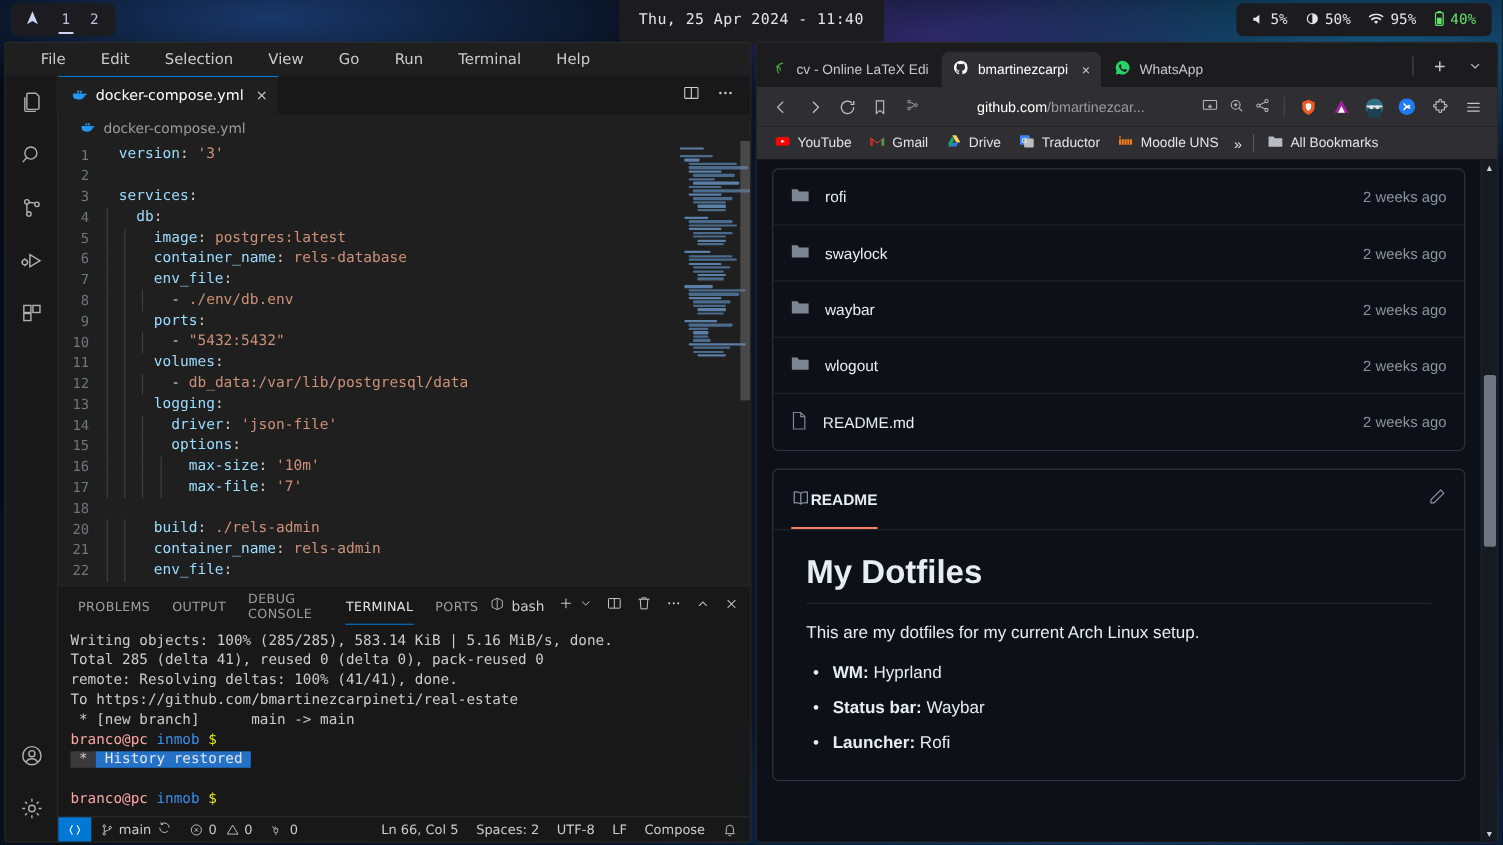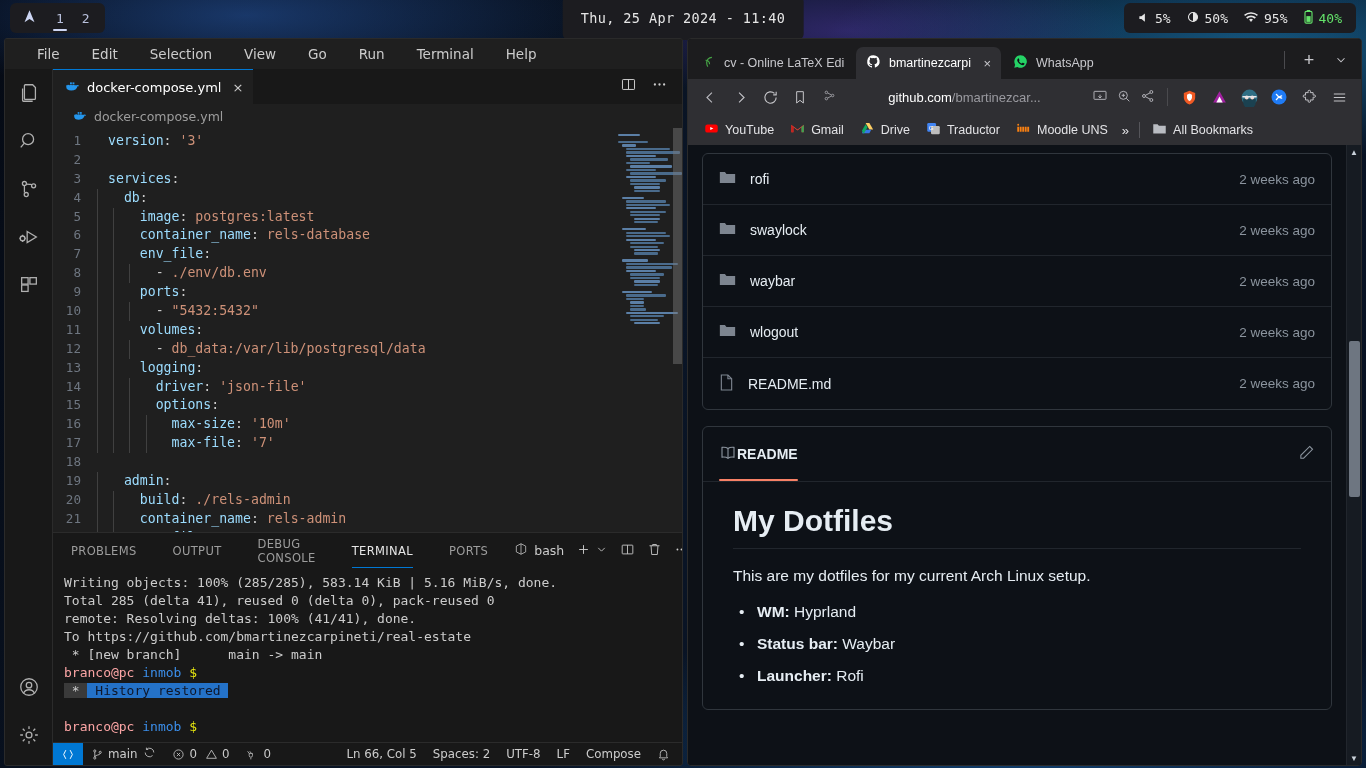--- a/index.html
+++ b/index.html
@@ -138,21 +138,21 @@
     position: absolute; top: 0; left: 0; width: 9px; height: 236px;
     background: rgba(121,121,121,.45);
   }
 
   
   .vs-panel {
     flex: 0 0 210px; background: #181818; border-top: 1px solid #2b2b2b;
     display: flex; flex-direction: column; min-height: 0;
   }
   .panel-head {
-    height: 35px; display: flex; align-items: center; padding-left: 8px; gap: 16px;
+    height: 35px; display: flex; align-items: center; padding-left: 8px; gap: 0;
     flex: 0 0 35px;
   }
   .panel-tab {
     font-size: 11.5px; letter-spacing: .35px; color: #9d9d9d;
     padding: 0 10px; height: 35px; display: flex; align-items: center;
     position: relative; text-transform: uppercase;
   }
   .panel-tab.active { color: #e7e7e7; }
   .panel-tab.active::after {
     content: ""; position: absolute; left: 10px; right: 10px; bottom: 0;
@@ -164,21 +164,21 @@
   }
   .shell-chip { display: flex; align-items: center; gap: 6px; font-size: 12.5px; color: #cccccc; }
   .term-body {
     flex: 1; overflow: hidden; padding: 6px 0 0 11px; min-height: 0;
     font-family: "DejaVu Sans Mono", monospace; font-size: 13px; line-height: 18px;
     color: #cccccc; white-space: pre;
   }
   .t-green { color: #fca5a5; }
   .t-blue  { color: #3b8eea; }
   .t-yellow{ color: #e5e510; }
-  .t-hl { background: #2472c8; color: #0f172a; }
+  .t-hl { background: #2472c8; color: #e5e5e5; }
   .t-star { background: #3a3a3a; color: #cccccc; }
 
   
   .vs-status {
     height: 23px; flex: 0 0 23px; background: #181818; display: flex; align-items: center;
     font-size: 11.8px; color: #cccccc; border-top: 1px solid #2b2b2b;
   }
   .remote-badge {
     background: #0078d4; color: #ffffff; height: 23px; display: flex; align-items: center;
     padding: 0 8px; font-size: 12px;
@@ -474,21 +474,20 @@
               <div class="code-line"><span class="ln">9</span><span class="code-txt"><span class="ind" style="left: 0px;"></span><span class="ind" style="left: 16.2px;"></span><span class="yk">    ports</span><span class="yp">:</span></span></div>
               <div class="code-line"><span class="ln">10</span><span class="code-txt"><span class="ind" style="left: 0px;"></span><span class="ind" style="left: 16.2px;"></span><span class="ind" style="left: 32.4px;"></span><span class="yp">      - </span><span class="yv">"5432:5432"</span></span></div>
               <div class="code-line"><span class="ln">11</span><span class="code-txt"><span class="ind" style="left: 0px;"></span><span class="ind" style="left: 16.2px;"></span><span class="yk">    volumes</span><span class="yp">:</span></span></div>
               <div class="code-line"><span class="ln">12</span><span class="code-txt"><span class="ind" style="left: 0px;"></span><span class="ind" style="left: 16.2px;"></span><span class="ind" style="left: 32.4px;"></span><span class="yp">      - </span><span class="yv">db_data:/var/lib/postgresql/data</span></span></div>
               <div class="code-line"><span class="ln">13</span><span class="code-txt"><span class="ind" style="left: 0px;"></span><span class="ind" style="left: 16.2px;"></span><span class="yk">    logging</span><span class="yp">:</span></span></div>
               <div class="code-line"><span class="ln">14</span><span class="code-txt"><span class="ind" style="left: 0px;"></span><span class="ind" style="left: 16.2px;"></span><span class="ind" style="left: 32.4px;"></span><span class="yk">      driver</span><span class="yp">: </span><span class="yv">'json-file'</span></span></div>
               <div class="code-line"><span class="ln">15</span><span class="code-txt"><span class="ind" style="left: 0px;"></span><span class="ind" style="left: 16.2px;"></span><span class="ind" style="left: 32.4px;"></span><span class="yk">      options</span><span class="yp">:</span></span></div>
               <div class="code-line"><span class="ln">16</span><span class="code-txt"><span class="ind" style="left: 0px;"></span><span class="ind" style="left: 16.2px;"></span><span class="ind" style="left: 32.4px;"></span><span class="ind" style="left: 48.6px;"></span><span class="yk">        max-size</span><span class="yp">: </span><span class="yv">'10m'</span></span></div>
               <div class="code-line"><span class="ln">17</span><span class="code-txt"><span class="ind" style="left: 0px;"></span><span class="ind" style="left: 16.2px;"></span><span class="ind" style="left: 32.4px;"></span><span class="ind" style="left: 48.6px;"></span><span class="yk">        max-file</span><span class="yp">: </span><span class="yv">'7'</span></span></div>
               <div class="code-line"><span class="ln">18</span><span class="code-txt"></span></div>
-              <div class="code-line"><span class="ln">19</span><span class="code-txt"><span class="ind" style="left: 0px;"></span><span class="yk">  admin</span><span class="yp">:</span></span></div>
               <div class="code-line"><span class="ln">20</span><span class="code-txt"><span class="ind" style="left: 0px;"></span><span class="ind" style="left: 16.2px;"></span><span class="yk">    build</span><span class="yp">: </span><span class="yv">./rels-admin</span></span></div>
               <div class="code-line"><span class="ln">21</span><span class="code-txt"><span class="ind" style="left: 0px;"></span><span class="ind" style="left: 16.2px;"></span><span class="yk">    container_name</span><span class="yp">: </span><span class="yv">rels-admin</span></span></div>
               <div class="code-line"><span class="ln">22</span><span class="code-txt"><span class="ind" style="left: 0px;"></span><span class="ind" style="left: 16.2px;"></span><span class="yk">    env_file</span><span class="yp">:</span></span></div>
             </div>
           <div class="minimap" id="minimap">
               <div class="mm-line" style="margin-left: 10px; width: 22px; background: rgb(91, 127, 166); margin-bottom: 1.2px;"></div>
               <div class="mm-line" style="margin-left: 4px; width: 0px; background: transparent; margin-bottom: 1.2px;"></div>
               <div class="mm-line" style="margin-left: 10px; width: 30px; background: rgb(74, 107, 140); margin-bottom: 1.2px;"></div>
               <div class="mm-line" style="margin-left: 14px; width: 14px; background: rgb(91, 127, 166); margin-bottom: 1.2px;"></div>
               <div class="mm-line" style="margin-left: 18px; width: 44px; background: rgb(74, 107, 140); margin-bottom: 1.2px;"></div>

